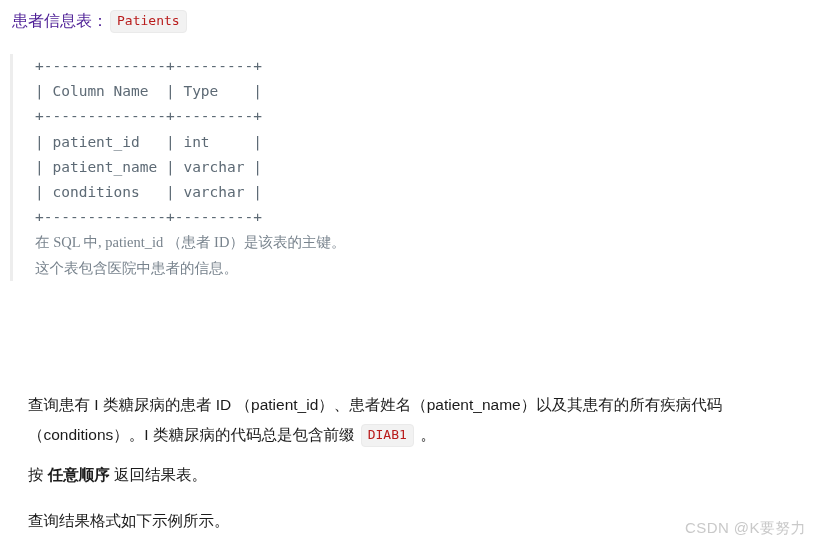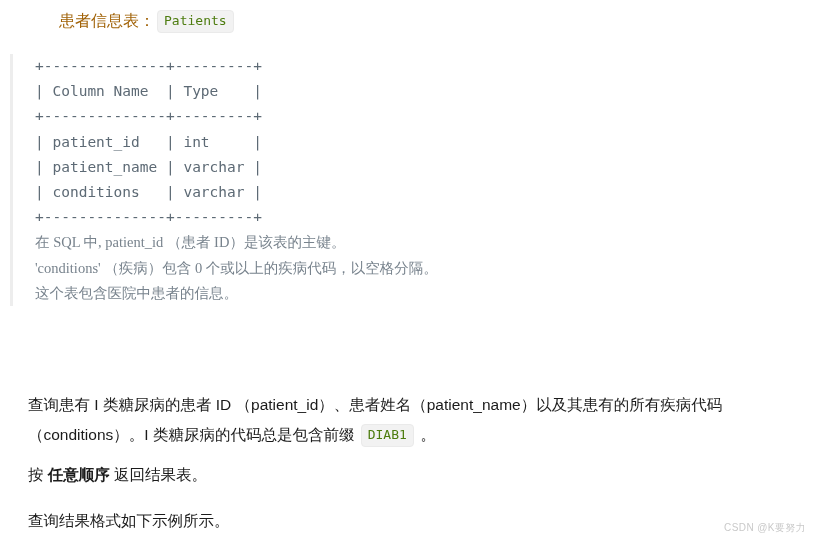--- a/index.html
+++ b/index.html
@@ -29,31 +29,30 @@
     position: absolute;
     left: 12px;
     top: 8px;
     font-size: 16px;
     line-height: 26px;
     color: #1b1b1b;
     white-space: nowrap;
   }
   .title-text {
     font-size: 16px;
-    color: #a16207;
-    margin-left: 47px;
+    color: #4c1d95;
   }
 
   
   .code-chip {
     display: inline-block;
     font-family: "DejaVu Sans Mono", "Liberation Mono", monospace;
     font-size: 13px;
     line-height: 18px;
-    color: #4d7c0f;
+    color: #b91c1c;
     background: #f2f2f2;
     border: 1px solid #eaeaea;
     border-radius: 4px;
     padding: 1px 6px 2px 6px;
     vertical-align: 1px;
     margin: 0 2px;
   }
 
   
   .quote-block {
@@ -104,21 +103,21 @@
   }
   .bold {
     font-weight: bold;
   }
 
   
   .watermark {
     position: absolute;
     right: 16px;
     bottom: 8px;
-    font-size: 10px;
+    font-size: 15px;
     line-height: 18px;
     color: #c9c9c9;
     letter-spacing: 0.4px;
     user-select: none;
   }
 </style>
 </head>
 <body>
 
 <div class="page">
@@ -129,21 +128,20 @@
 
   <div class="quote-block">
     <pre class="ascii-table">+--------------+---------+
 | Column Name  | Type    |
 +--------------+---------+
 | patient_id   | int     |
 | patient_name | varchar |
 | conditions   | varchar |
 +--------------+---------+</pre>
     <pre class="quote-note">在 SQL 中, patient_id （患者 ID）是该表的主键。</pre>
-    <pre class="quote-note">'conditions' （疾病）包含 0 个或以上的疾病代码，以空格分隔。</pre>
     <pre class="quote-note">这个表包含医院中患者的信息。</pre>
   </div>
 
   <p class="para para-question">
     <span>查询患有 I 类糖尿病的患者 ID （patient_id）、患者姓名（patient_name）以及其患有的所有疾病代码（conditions）。I 类糖尿病的代码总是包含前缀 </span><span class="code-chip">DIAB1</span><span> 。</span>
   </p>
 
   <p class="para para-format">查询结果格式如下示例所示。</p>
 
   <p class="para para-order">

